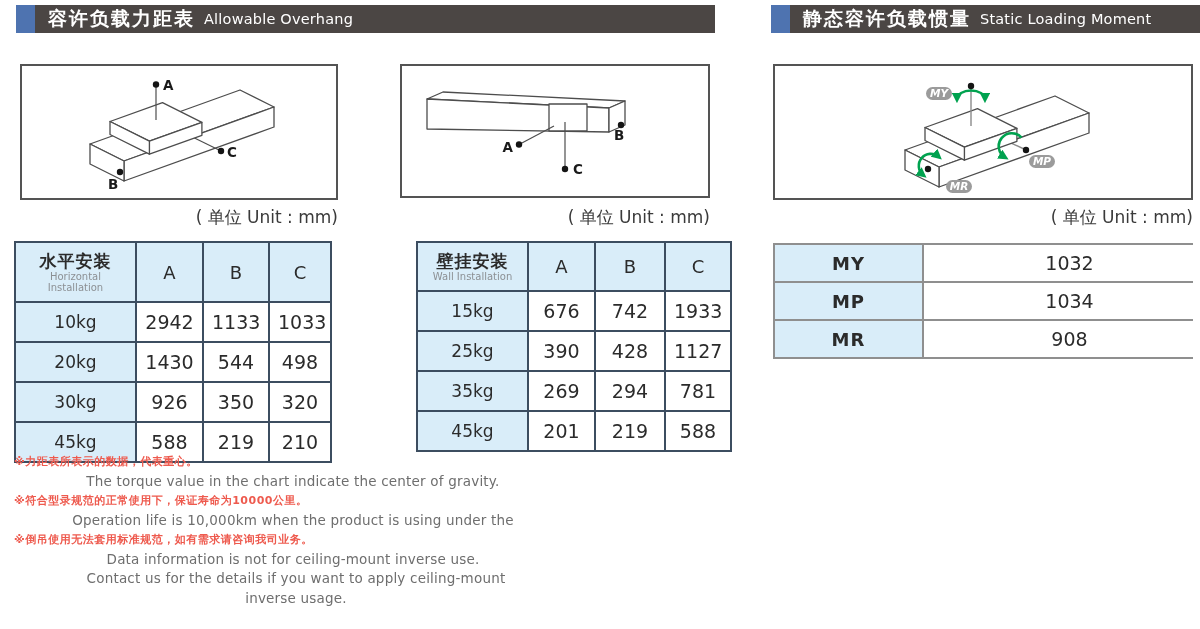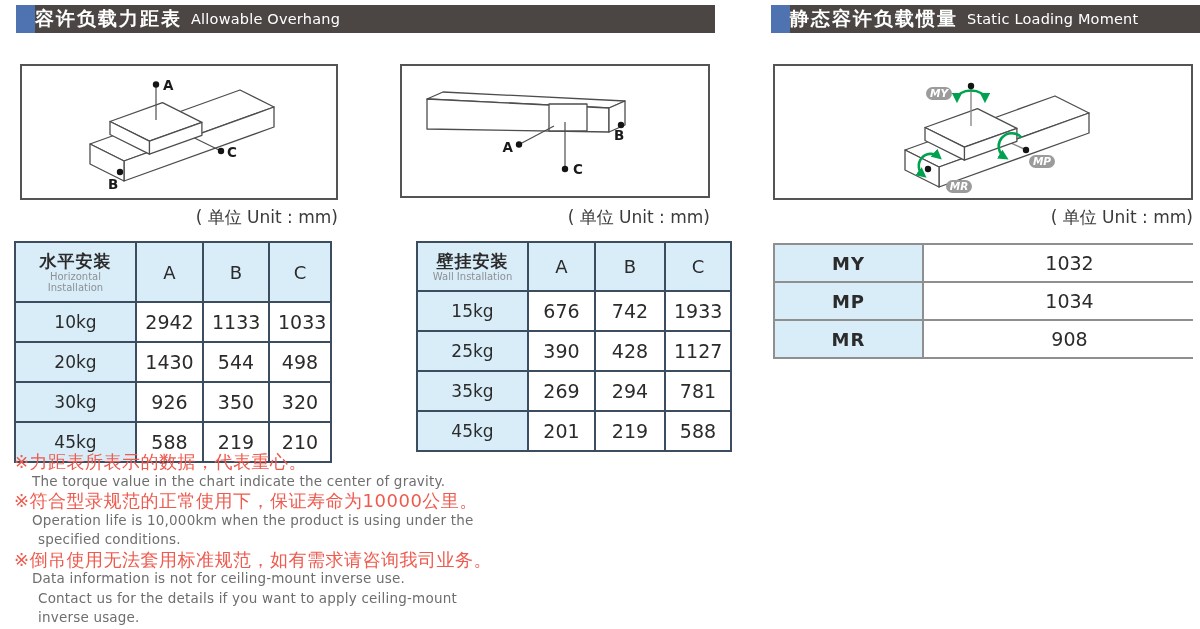--- a/index.html
+++ b/index.html
@@ -6,21 +6,21 @@
   html,body { margin:0; padding:0; }
   body {
     width:1200px; height:629px; position:relative; background:#ffffff;
     font-family:"DejaVu Sans","Liberation Sans",sans-serif; overflow:hidden;
   }
   
   .hdr { position:absolute; top:5px; height:28px; display:flex; }
   #hdr-left  { left:16px;  width:699px; }
   #hdr-right { left:771px; width:435px; }
   .hdr-sq  { width:19px; background:#4e73b0; flex:0 0 19px; }
-  .hdr-bar { flex:1; background:#4b4644; color:#fff; display:flex; align-items:center; }
+  .hdr-bar { flex:1; background:#4b4644; color:#fff; display:flex; align-items:center; padding-left:13px; }
   .hdr-zh { font-size:19px; font-weight:bold; letter-spacing:2px; white-space:nowrap; }
   .hdr-en { font-size:14.5px; margin-left:9px; white-space:nowrap; letter-spacing:0.2px; }
   
   .dbox { position:absolute; top:64px; border:2px solid #545454; background:#fff; }
   #box1 { left:20px;  width:318px; height:136px; }
   #box2 { left:400px; width:310px; height:134px; }
   #box3 { left:773px; width:420px; height:136px; }
   .dbox svg { display:block; }
   
   .unit { position:absolute; top:206px; font-size:17px; color:#3a3a3a; text-align:right; }
@@ -42,22 +42,22 @@
   .val { font-size:19px; }
   
   #t3 { position:absolute; left:773px; top:243px; width:420px; border-collapse:collapse; table-layout:fixed; }
   #t3 tr { height:38px; }
   #t3 td { text-align:center; vertical-align:middle; color:#2b2b2b; padding:0; }
   #t3 td.mlab { width:149px; background:#d9edf9; font-weight:bold; font-size:18px; letter-spacing:1px;
                 border:2px solid #8f8f8f; }
   #t3 td.mval { font-size:19px; border-top:2px solid #8f8f8f; border-bottom:2px solid #8f8f8f;padding-left:22px; }
   
   .notes { position:absolute; left:14px; top:452px; width:540px; }
-  .note-zh { color:#ee5a4e; font-size:18px; font-weight:normal; line-height:19.5px; letter-spacing:0.5px; }
-  .note-en { color:#6e6e6e; font-size:13.5px; line-height:19.5px; padding-left:18px; letter-spacing:0.2px; }
+  .note-zh { color:#ee5a4e; font-size:11px; font-weight:bold; line-height:19.5px; letter-spacing:0.5px; }
+  .note-en { color:#6e6e6e; font-size:13.5px; line-height:19.5px; padding-left:18px; letter-spacing:0.2px;text-align:center; }
   .note-en.c2 { padding-left:24px; }
   
   .wire { fill:#ffffff; stroke:#4d4d4d; stroke-width:1.3; stroke-linejoin:round; }
   .axis { stroke:#4d4d4d; stroke-width:1.2; }
   .axis3 { stroke:#8a8a8a; stroke-width:1.4; }
   .dot { fill:#141414; }
   .ptlabel { font:bold 13.5px "DejaVu Sans","Liberation Sans",sans-serif; fill:#1a1a1a; }
   .grn { fill:none; stroke:#00a24f; stroke-width:2.6; }
   .badge { fill:#9b9b9b; }
   .badgetext { font:italic bold 10.5px "DejaVu Sans","Liberation Sans",sans-serif; fill:#ffffff; text-anchor:middle; }
@@ -273,21 +273,20 @@
   </table>
 
 <div class="notes">
   <div>
     <div class="note-zh">※力距表所表示的数据，代表重心。</div>
     <div class="note-en">The torque value in the chart indicate the center of gravity.</div>
   </div>
   <div>
     <div class="note-zh">※符合型录规范的正常使用下，保证寿命为10000公里。</div>
     <div class="note-en">Operation life is 10,000km when the product is using under the</div>
-    <div class="note-en c2">specified conditions.</div>
   </div>
   <div>
     <div class="note-zh">※倒吊使用无法套用标准规范，如有需求请咨询我司业务。</div>
     <div class="note-en">Data information is not for ceiling-mount inverse use.</div>
     <div class="note-en c2">Contact us for the details if you want to apply ceiling-mount</div>
     <div class="note-en c2">inverse usage.</div>
   </div>
 </div>
 
 </body></html>

